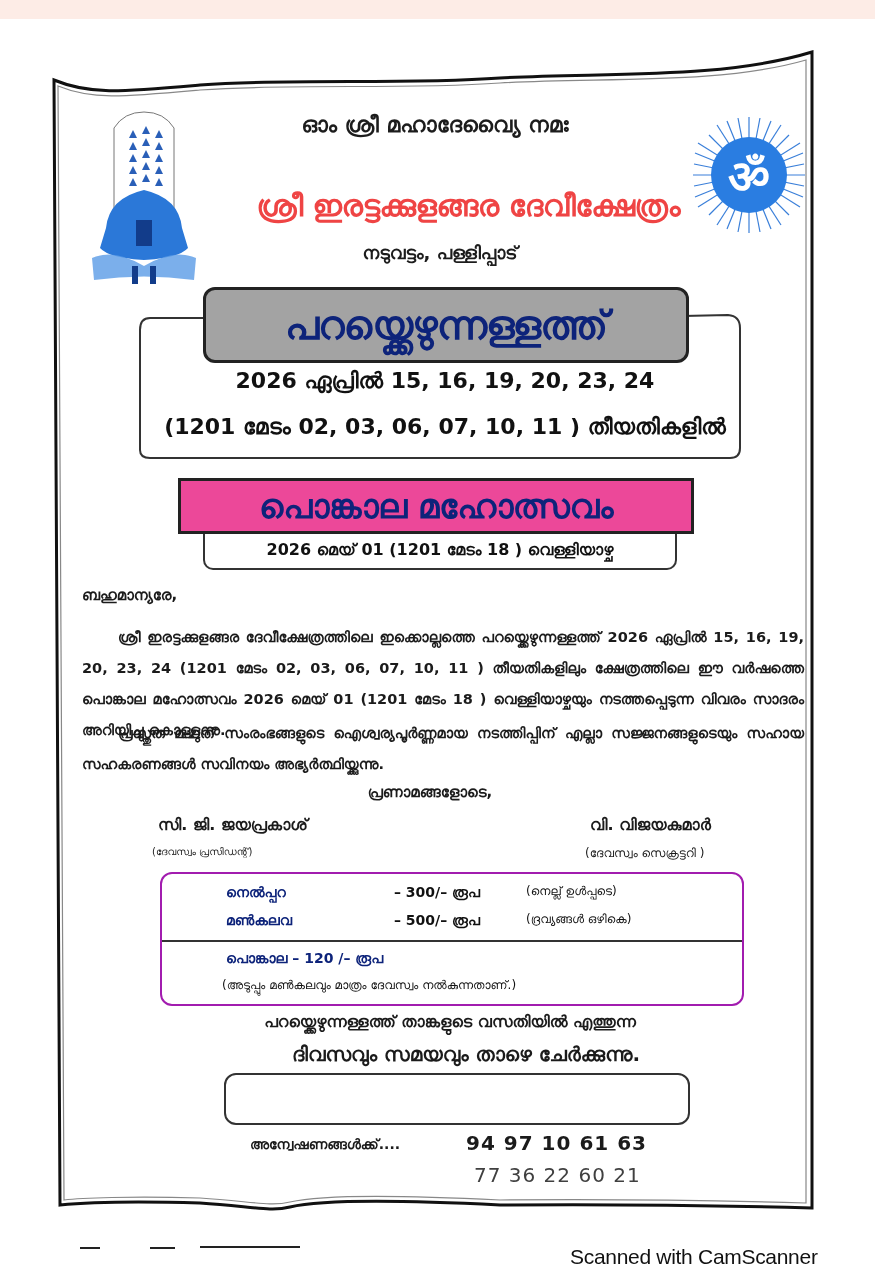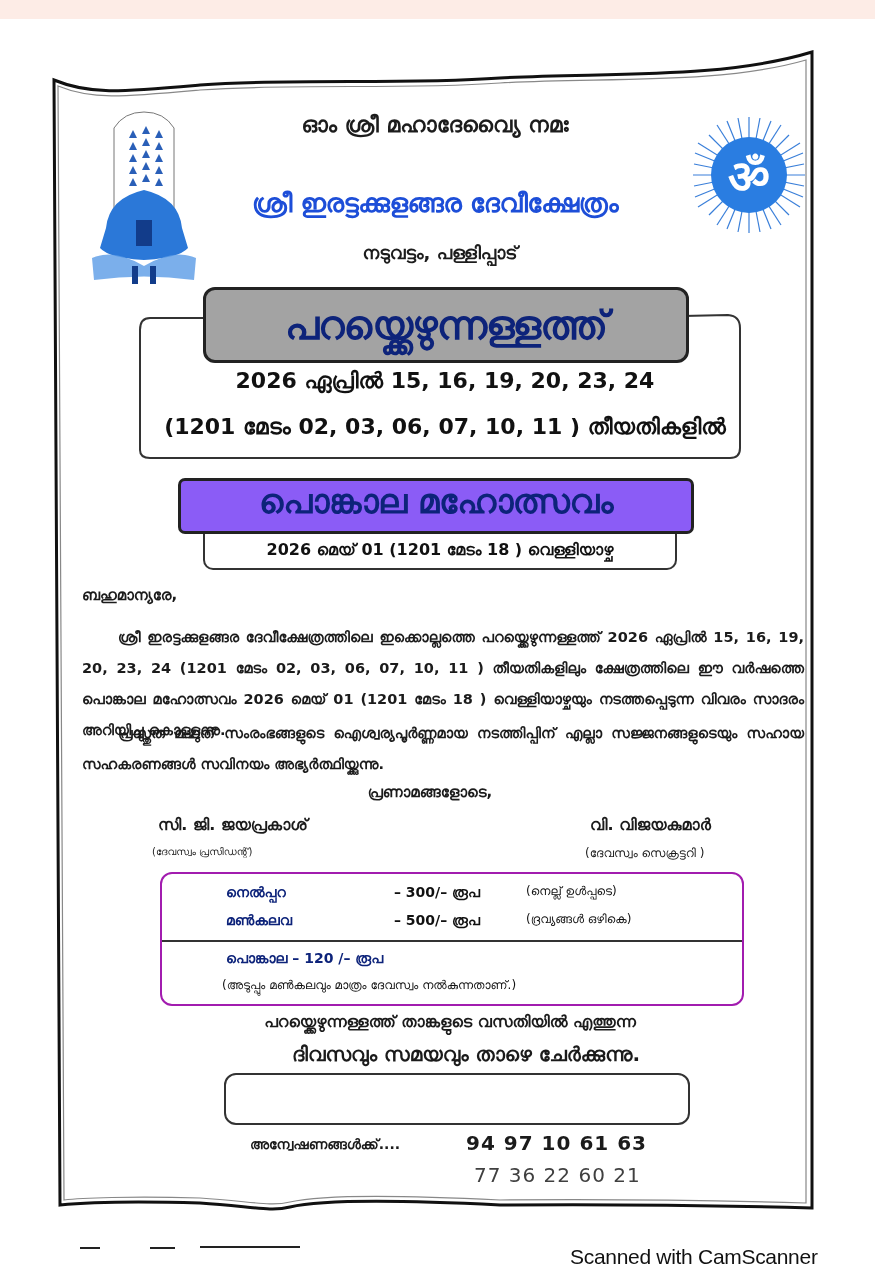--- a/index.html
+++ b/index.html
@@ -15,38 +15,38 @@
     }
     .frame-svg { position: absolute; left: 0; top: 0; }
     .abs { position: absolute; }
     .center { text-align: center; }
 
     
     .temple-logo { left: 84px; top: 108px; width: 120px; height: 180px; }
     .om-logo { left: 690px; top: 113px; width: 118px; height: 124px; }
 
     .header-line1 { left: 200px; top: 112px; width: 470px; font-size: 22px; font-weight: bold; color: #1c1c1c; }
-    .header-line2 { left: 190px; top: 188px; width: 490px; font-size: 26px; font-weight: bold; color: #1d4ed8; letter-spacing: -0.5px; }
+    .header-line2 { left: 190px; top: 188px; width: 490px; font-size: 30px; font-weight: bold; color: #ef4444; letter-spacing: -0.5px; text-align: right; }
     .header-line3 { left: 240px; top: 242px; width: 400px; font-size: 18px; font-weight: bold; color: #1c1c1c; }
 
     
     .event1-title-box {
       left: 203px; top: 287px; width: 480px; height: 70px;
       border: 3px solid #222; border-radius: 12px; background: #a3a3a3;
       display: flex; align-items: center; justify-content: center;
     }
     .event1-title { font-size: 40px; font-weight: bold; color: #0d237a; letter-spacing: -1px; }
     .event1-dates { left: 160px; top: 368px; width: 570px; font-size: 22px; font-weight: bold; color: #111; }
     .event1-dates2 { left: 150px; top: 414px; width: 590px; font-size: 22px; font-weight: bold; color: #111; }
 
     
     .event2-title-box {
       left: 178px; top: 478px; width: 510px; height: 50px;
-      border: 3px solid #222; border-radius: 7px; background: #8b5cf6;
-      display: flex; justify-content: center;
+      border: 3px solid #222; border-radius: 0; background: #ec4899;
+      display: flex; align-items: center; justify-content: center;
     }
     .event2-title { font-size: 34px; font-weight: bold; color: #0d237a; letter-spacing: -0.5px; }
     .event2-date-box {
       left: 203px; top: 530px; width: 470px; height: 38px;
       border: 2px solid #333; border-top: none; border-radius: 0 0 10px 10px;
       display: flex; align-items: center; justify-content: center;
     }
     .event2-date { font-size: 16px; font-weight: bold; color: #111; }
 
     

